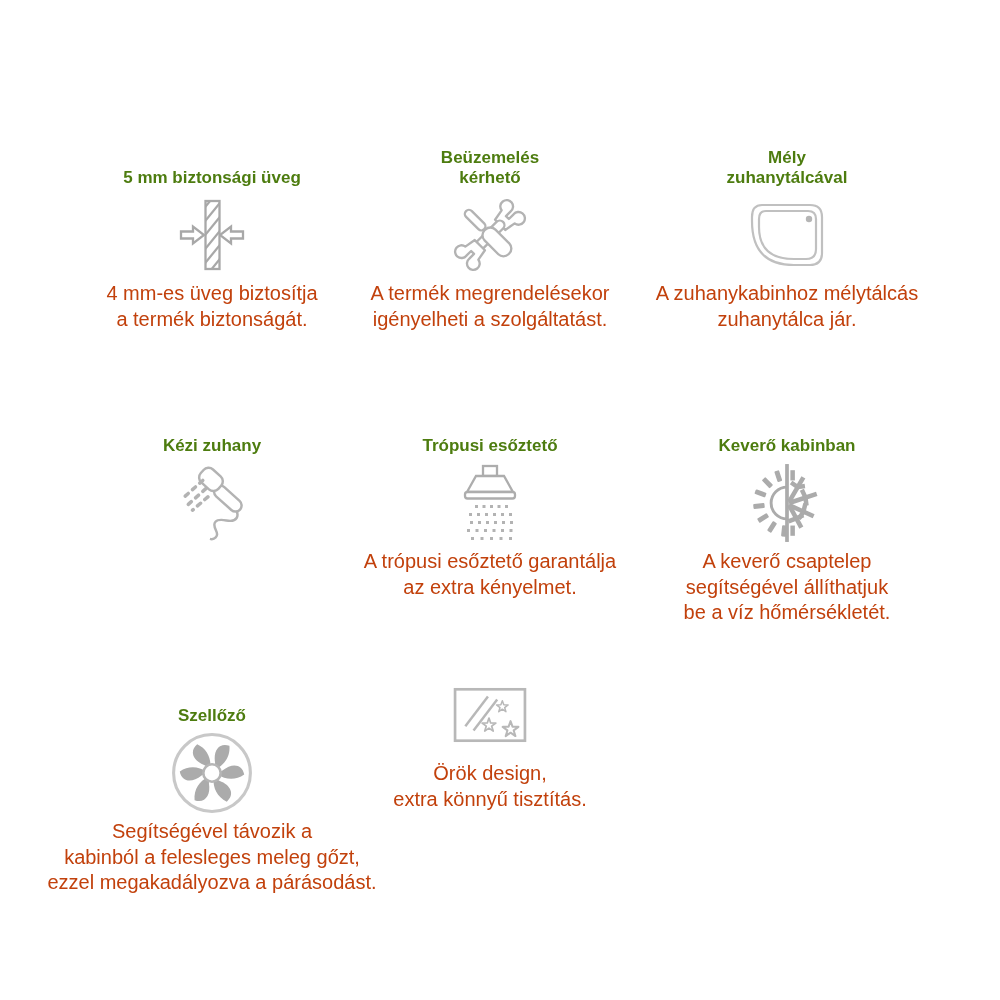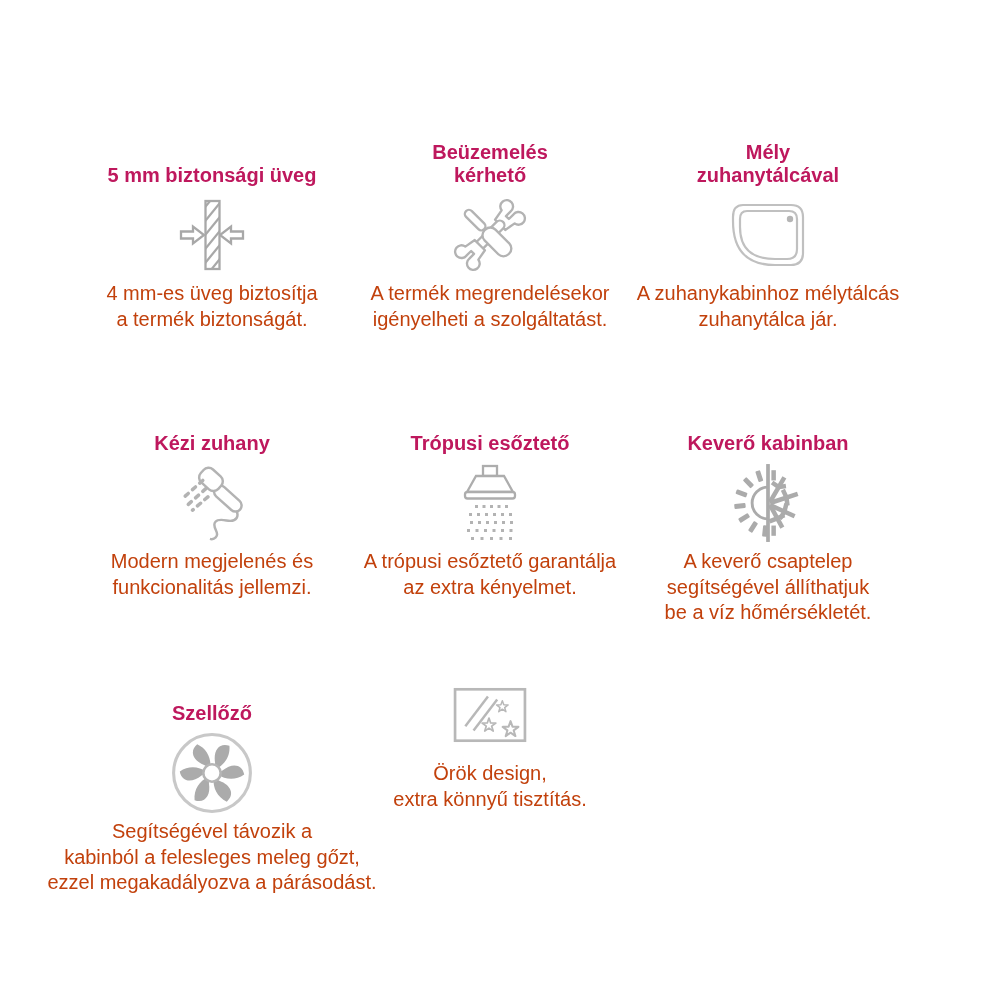--- a/index.html
+++ b/index.html
@@ -12,35 +12,35 @@
   }
   .cell{
     position:absolute;
     width:360px;
     display:flex;flex-direction:column;align-items:center;
     text-align:center;
   }
   .cell .title{
     height:58px;
     display:flex;align-items:flex-end;justify-content:center;
-    font-size:20px;font-weight:bold;line-height:1.18;
-    color:#be185d;white-space:pre-line;
+    font-size:17px;font-weight:bold;line-height:1.18;
+    color:#4d7c0f;white-space:pre-line;
   }
   .cell .iconbox{
     height:86px;margin-top:4px;
     display:flex;align-items:center;justify-content:center;
   }
   .cell .desc{
     margin-top:3px;
     font-size:20px;line-height:1.28;
     color:#c2410c;white-space:pre-line;
   }
   
   .r1{top:130px;} .r2{top:398px;} .r3{top:668px;}
-  .c1{left:32px;} .c2{left:310px;} .c3{left:588px;}
+  .c1{left:32px;} .c2{left:310px;} .c3{left:607px;}
 </style>
 </head>
 <body>
 
 <div class="canvas">
 
   <div class="cell r1 c1">
     <div class="title">5 mm biztonsági üveg</div>
     <div class="iconbox">
       <svg width="72" height="72" viewBox="0 0 72 72">
@@ -112,22 +112,20 @@
           <rect x="-6" y="-6" width="32" height="12" rx="6" transform="translate(46,28) rotate(42)"></rect>
           <rect x="-11.5" y="-8.5" width="23" height="17" rx="6.5" transform="translate(37,16) rotate(42)"></rect>
         </g>
         <g stroke="#b3b3b3" stroke-width="3.4" stroke-linecap="round" stroke-dasharray="4 5.5" fill="none">
           <path d="M29,17 L10,34"></path>
           <path d="M32,25 L13,42"></path>
           <path d="M34,33 L19,46"></path>
         </g>
       </svg>
     </div>
-    <div class="desc">Modern megjelenés és
-funkcionalitás jellemzi.</div>
   </div>
 
   <div class="cell r2 c2">
     <div class="title">Trópusi esőztető</div>
     <div class="iconbox">
       <svg width="74" height="82" viewBox="0 0 74 80">
         <g stroke="#adadad" stroke-width="2.3" fill="#ffffff">
           <rect x="30" y="3" width="14" height="10"></rect>
           <path d="M23,13 L51,13 L60,29 L14,29 Z"></path>
           <rect x="12" y="29" width="50" height="6.5" rx="2.5"></rect>

